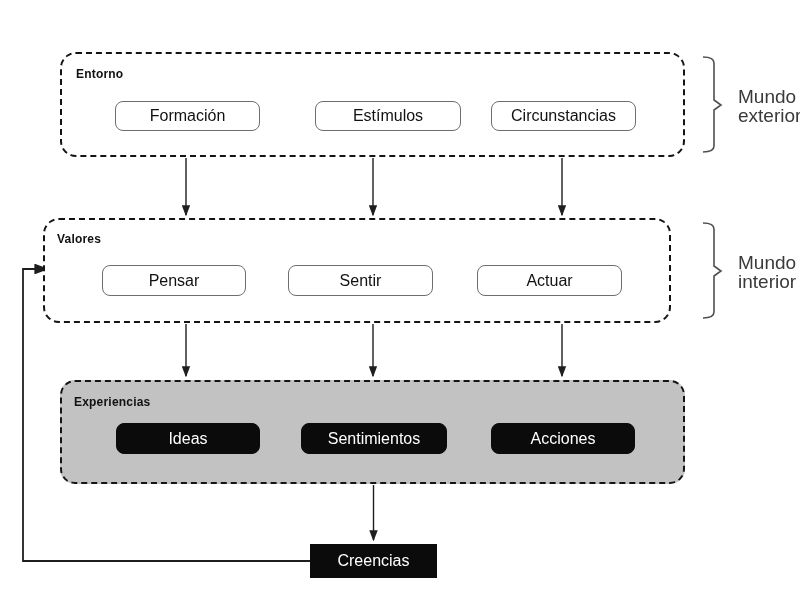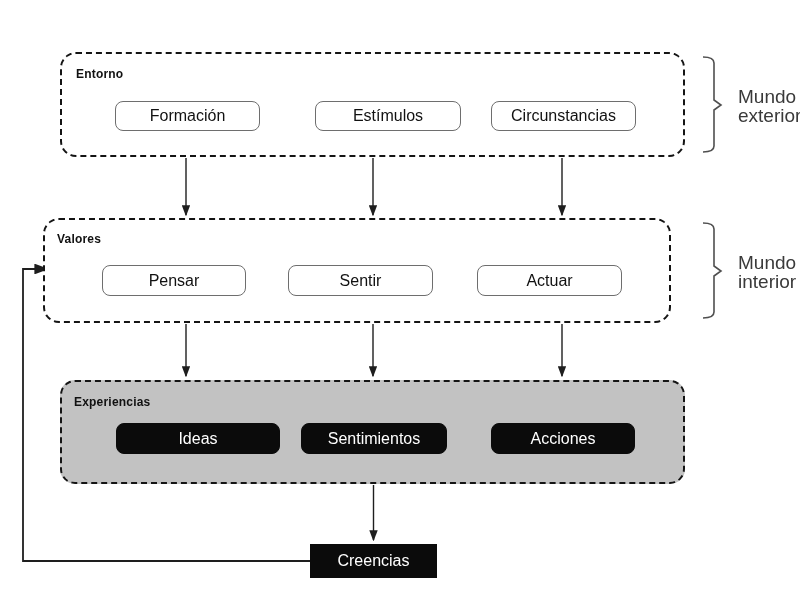--- a/index.html
+++ b/index.html
@@ -136,21 +136,21 @@
     <div class="node" style="left:243px; top:45px; width:145px; height:31px;">
       <span>Sentir</span>
     </div>
     <div class="node" style="left:432px; top:45px; width:145px; height:31px;">
       <span>Actuar</span>
     </div>
   </section>
 
   <section class="group gray" style="left:60px; top:380px; width:625px; height:104px;border-radius:15px;">
     <span class="group-label" style="left:12px; top:13px;">Experiencias</span>
-    <div class="node dark" style="left:54px; top:41px; width:164px;">
+    <div class="node dark" style="left:54px; top:41px; width:144px;">
       <span>Ideas</span>
     </div>
     <div class="node dark" style="left:239px; top:41px; width:146px;">
       <span>Sentimientos</span>
     </div>
     <div class="node dark" style="left:429px; top:41px; width:144px;">
       <span>Acciones</span>
     </div>
   </section>
 

